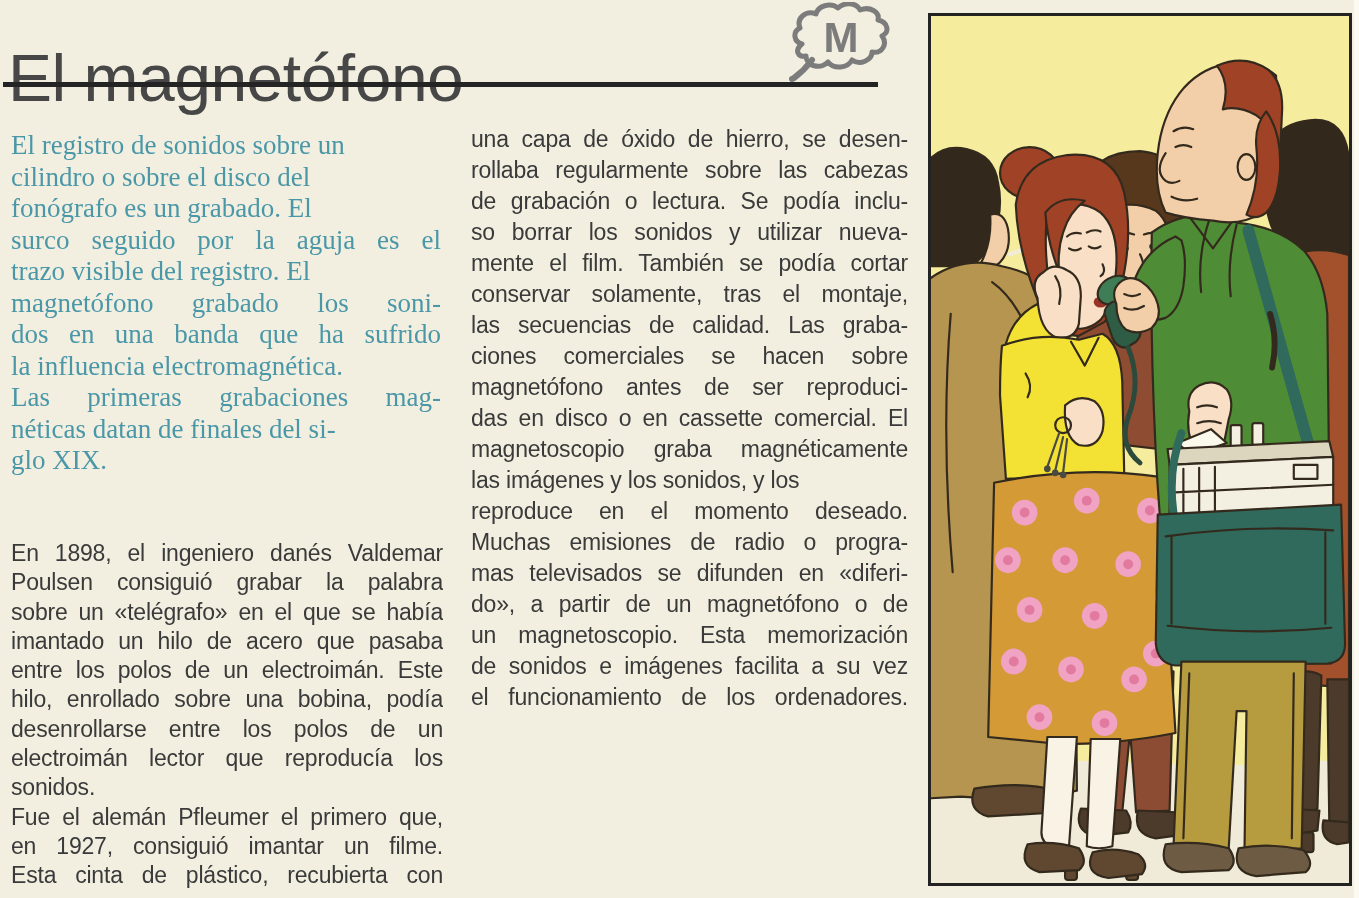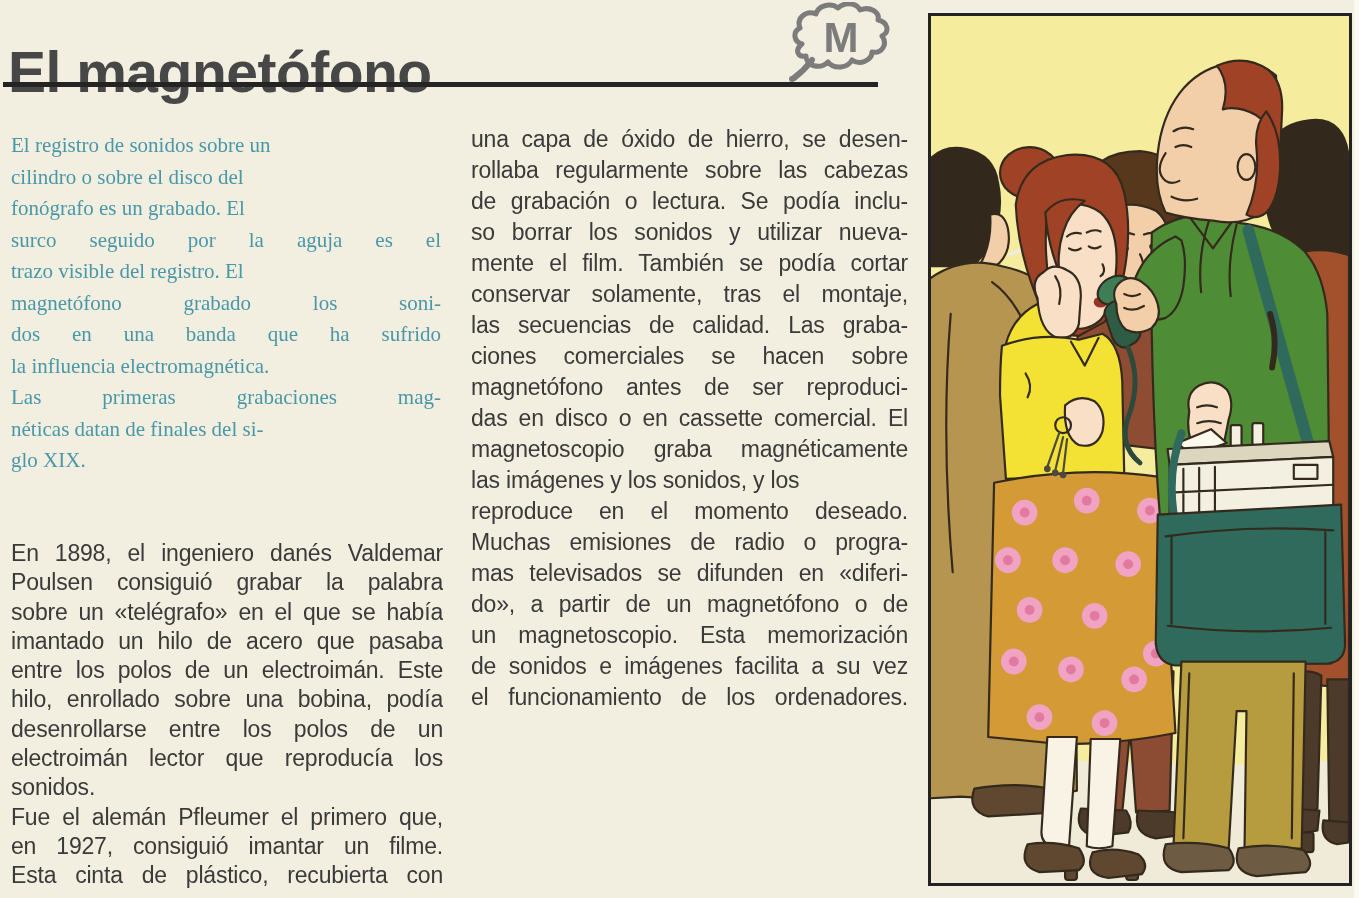--- a/index.html
+++ b/index.html
@@ -1,27 +1,27 @@
 <!DOCTYPE html>
 <html style="--page_bg: #f2efe0; --title_ink: #474747; --rule_ink: #242424; --intro_blue: #4a97a8; --body_ink: #3a3a3a; --bubble_gray: #7c7c7c; --illo_border: #232323; --illo_bg: #f6ec9e; --illo_floor: #f0ebd8; --outline: #332a1d; --skin: #f2cfa9; --skin_light: #f8dfc6; --hair_auburn: #a04226; --hair_dark: #57381d; --hair_black: #33281c; --mustache_gray: #7a6748; --coat_tan: #b5954f; --coat_green: #4f8c36; --coat_rust: #a2512c; --jacket_brick: #8e4c32; --top_yellow: #f3e234; --dress_orange: #d39a36; --flower_pink: #f0a3c2; --flower_core: #e27a9f; --pants_mustard: #b69c3f; --pants_brown: #8c4c33; --legs_white: #f8f3e5; --shoe_brown: #5f4730; --shoe_gray: #6e5b44; --boot_brown: #4c3a2a; --bag_teal: #2f6a5c; --mic_green: #3f7d57; --mic_dark: #2e5c44; --cable: #2b4a3c; --recorder_cream: #f4f0e1; --recorder_shadow: #ddd6bf; --paper_white: #fbf8ec; --mouth_red: #993327; --cig_white: #f0ecdc;"><head>
 <meta charset="utf-8">
 <style>
   html,body{margin:0;padding:0;}
   body{background:var(--page_bg,#f2efe0);}
   .page{position:relative;width:1359px;height:898px;background:var(--page_bg,#f2efe0);
         overflow:hidden;font-family:"Liberation Sans",sans-serif;}
-  .title{position:absolute;left:8px;top:4px;font-weight:bold;font-size:57px;line-height:60px;
+  .title{position:absolute;left:8px;top:4px;font-weight:normal;font-size:66px;line-height:60px;
          color:var(--title_ink);letter-spacing:-0.5px;}
   .rule{position:absolute;left:3px;top:82px;width:875px;height:5px;background:var(--rule_ink);}
   .bubble{position:absolute;left:784px;top:2px;width:112px;height:82px;}
   .edge{position:absolute;right:0;top:0;width:5px;height:100%;background:#fbf9f0;}
 
   .para{position:absolute;}
   .intro{left:11px;top:130px;width:430px;font-family:"Liberation Serif",serif;
-         font-size:21px;color:var(--intro_blue);}
+         font-size:27px;color:var(--intro_blue);}
   .intro .ln{height:31.5px;line-height:31.5px;}
   .body1{left:11px;top:539px;width:432px;font-size:23px;color:var(--body_ink);letter-spacing:-0.2px;}
   .body1 .ln{height:29.3px;line-height:29.3px;}
   .body2{left:471px;top:124px;width:437px;font-size:23px;color:var(--body_ink);letter-spacing:-0.2px;}
   .body2 .ln{height:31px;line-height:31px;}
   .ln{overflow:hidden;white-space:normal;}
   .ln.just{text-align:justify;}
   .ln.just::after{content:"";display:inline-block;width:100%;height:0;vertical-align:top;}
 
   .illo{position:absolute;left:928px;top:13px;width:424px;height:873px;margin:0;

